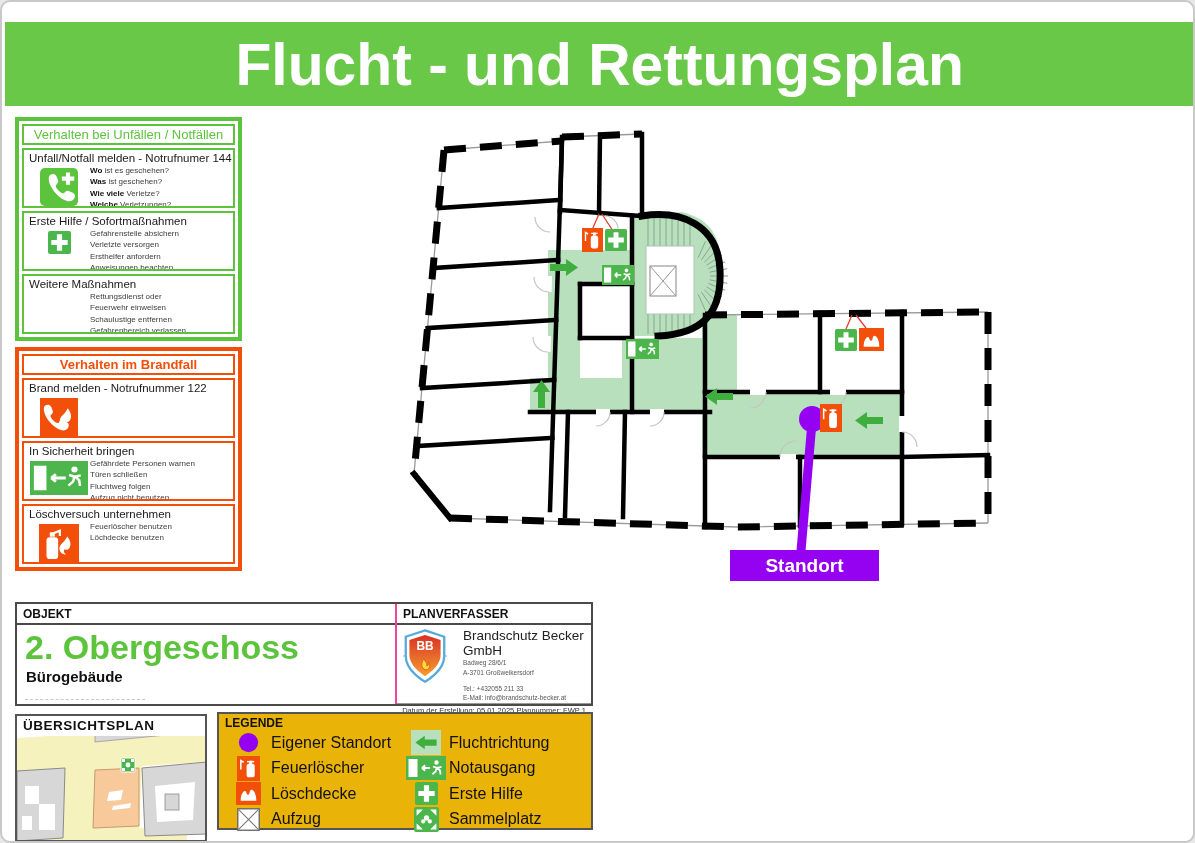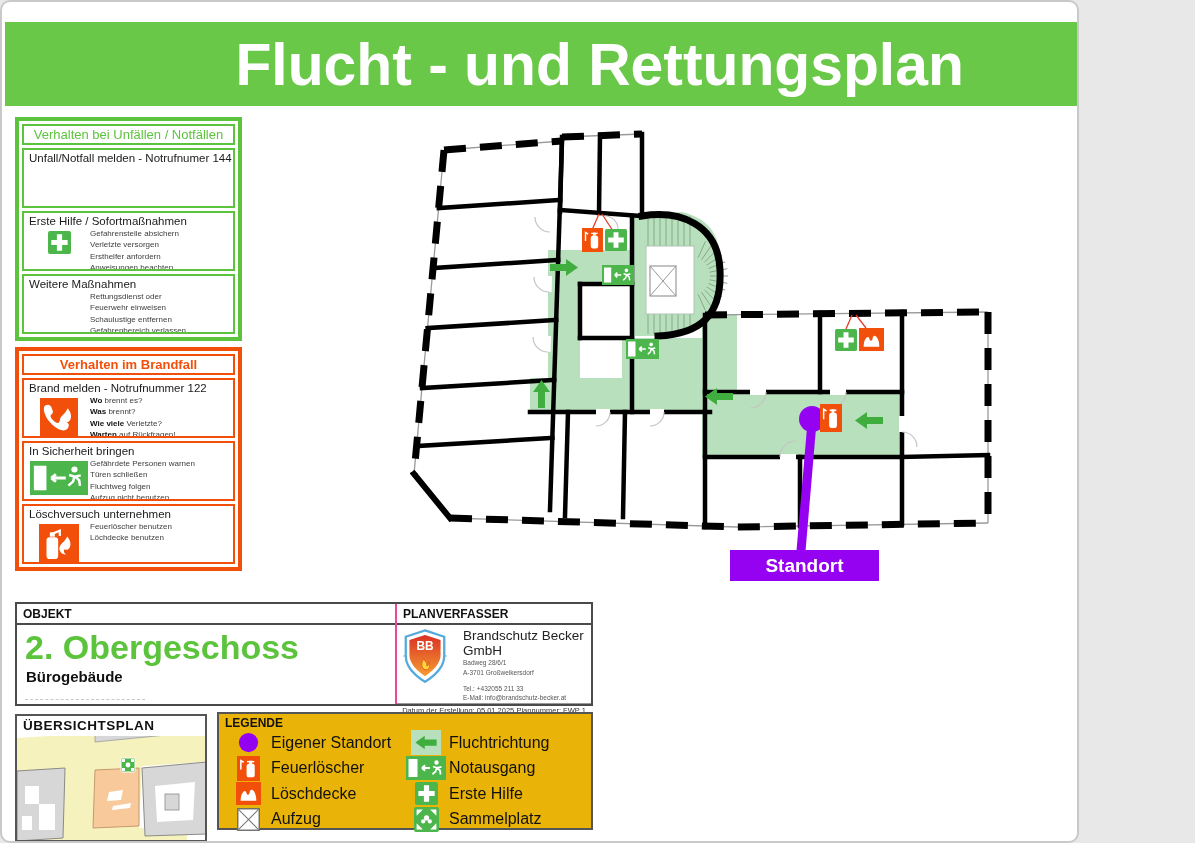--- a/index.html
+++ b/index.html
@@ -1,17 +1,17 @@
 <!DOCTYPE html>
 <html><head>
 <meta charset="utf-8">
 <style>
   * { margin:0; padding:0; box-sizing:border-box; }
   html,body { background:#e8e8e8; font-family:"Liberation Sans", sans-serif; }
-  .page { position:relative; width:1079px; height:843px; background:#fff;
+  .page { position:relative; width:1195px; height:843px; background:#fff;
           border:2px solid #c9c9c9; border-radius:10px; overflow:hidden; }
 
   
   .banner { position:absolute; left:3px; top:20px; width:1189px; height:84px;
             background:#69c847; display:flex; align-items:center; justify-content:center; }
   .banner span { color:#fff; font-weight:bold; font-size:60px; letter-spacing:0px;
                  transform:scaleX(.98); white-space:nowrap; }
 
   
   .ibox { position:absolute; left:13px; width:227px; height:224px; background:#fff;
@@ -82,20 +82,35 @@
 <div class="page">
 
   <div class="banner">
     <span>Flucht - und Rettungsplan</span>
   </div>
 
   <div class="ibox green" id="accident-box">
       <div class="btitle">Verhalten bei Unfällen / Notfällen</div>
       <div class="isec">
       <div class="ihead">Unfall/Notfall melden - Notrufnumer 144</div>
+      <div class="irow">
+          <div class="iico">
+            <svg width="38" height="38" viewBox="0 0 24 24" preserveAspectRatio="none">
+              <rect width="24" height="24" rx="3" fill="#5cc43c"></rect>
+              <path d="M6.2 4.6 C8 3.2 9.8 3.7 10.5 5.5 L11.4 7.8 C11.8 8.9 11.3 9.7 10.3 10.5 C9.5 11.1 9.9 12.4 11.7 14.2 C13.5 16 14.8 16.4 15.4 15.6 C16.2 14.6 17 14.1 18.1 14.5 L20.4 15.4 C22.2 16.1 22.7 17.9 21.3 19.7 C19.5 22 15.1 21.2 10.6 16.7 C6.1 12.2 4.4 6.4 6.2 4.6 Z" fill="#fff"></path>
+              <path d="M16.4 2.8 h2.6 v2.6 h2.6 v2.6 h-2.6 v2.6 h-2.6 V8 h-2.6 V5.4 h2.6 Z" fill="#fff"></path>
+            </svg>
+          </div>
+      <div class="ilines">
+            <div><b>Wo</b> ist es geschehen?</div>
+            <div><b>Was</b> ist geschehen?</div>
+            <div><b>Wie viele</b> Verletze?</div>
+            <div><b>Welche</b> Verletzungen?</div>
+          </div>
+        </div>
       </div>
       <div class="isec">
       <div class="ihead">Erste Hilfe / Sofortmaßnahmen</div>
       <div class="irow">
           <div class="iico">
             <svg width="23" height="23" viewBox="0 0 24 24" preserveAspectRatio="none">
               <rect width="24" height="24" rx="2" fill="#4cb64c"></rect>
               <path d="M9.3 3.5h5.4v5.8h5.8v5.4h-5.8v5.8H9.3v-5.8H3.5V9.3h5.8z" fill="#fff"></path>
             </svg>
           </div>
@@ -124,26 +139,20 @@
       <div class="btitle">Verhalten im Brandfall</div>
       <div class="isec">
       <div class="ihead">Brand melden - Notrufnummer 122</div>
       <div class="irow">
           <div class="iico">
             <svg width="38" height="38" viewBox="0 0 24 24" preserveAspectRatio="none">
               <rect width="24" height="24" fill="#f2500a"></rect>
               <path transform="translate(-2.8 0.6) scale(0.95)" d="M6.2 4.6 C8 3.2 9.8 3.7 10.5 5.5 L11.4 7.8 C11.8 8.9 11.3 9.7 10.3 10.5 C9.5 11.1 9.9 12.4 11.7 14.2 C13.5 16 14.8 16.4 15.4 15.6 C16.2 14.6 17 14.1 18.1 14.5 L20.4 15.4 C22.2 16.1 22.7 17.9 21.3 19.7 C19.5 22 15.1 21.2 10.6 16.7 C6.1 12.2 4.4 6.4 6.2 4.6 Z" fill="#fff"></path>
               <path d="M17.5 6.5 c2 2.6 2.7 5 1.6 7.2 c-0.7 1.5 -2.3 2 -3.4 1.1 c-1 1.3 -0.2 2.7 1.2 3.4 c-2.7 0.4 -4.8 -1.7 -4.4 -4.2 c0.2 -1.7 1.5 -2.8 2.7 -4 c0.9 -1 1.7 -2.2 2.3 -3.5 Z" fill="#fff"></path>
             </svg>
-          </div>
-      <div class="ilines">
-            <div><b>Wo</b> brennt es?</div>
-            <div><b>Was</b> brennt?</div>
-            <div><b>Wie viele</b> Verletzte?</div>
-            <div><b>Warten</b> auf Rückfragen!</div>
           </div>
         </div>
       </div>
       <div class="isec">
       <div class="ihead">In Sicherheit bringen</div>
       <div class="irow">
           <div class="iico">
             <svg width="58" height="34" viewBox="0 0 60 36" preserveAspectRatio="none">
               <rect width="60" height="36" fill="#4cb64c"></rect>
               <rect x="4" y="5" width="13" height="26" fill="#fff"></rect>

